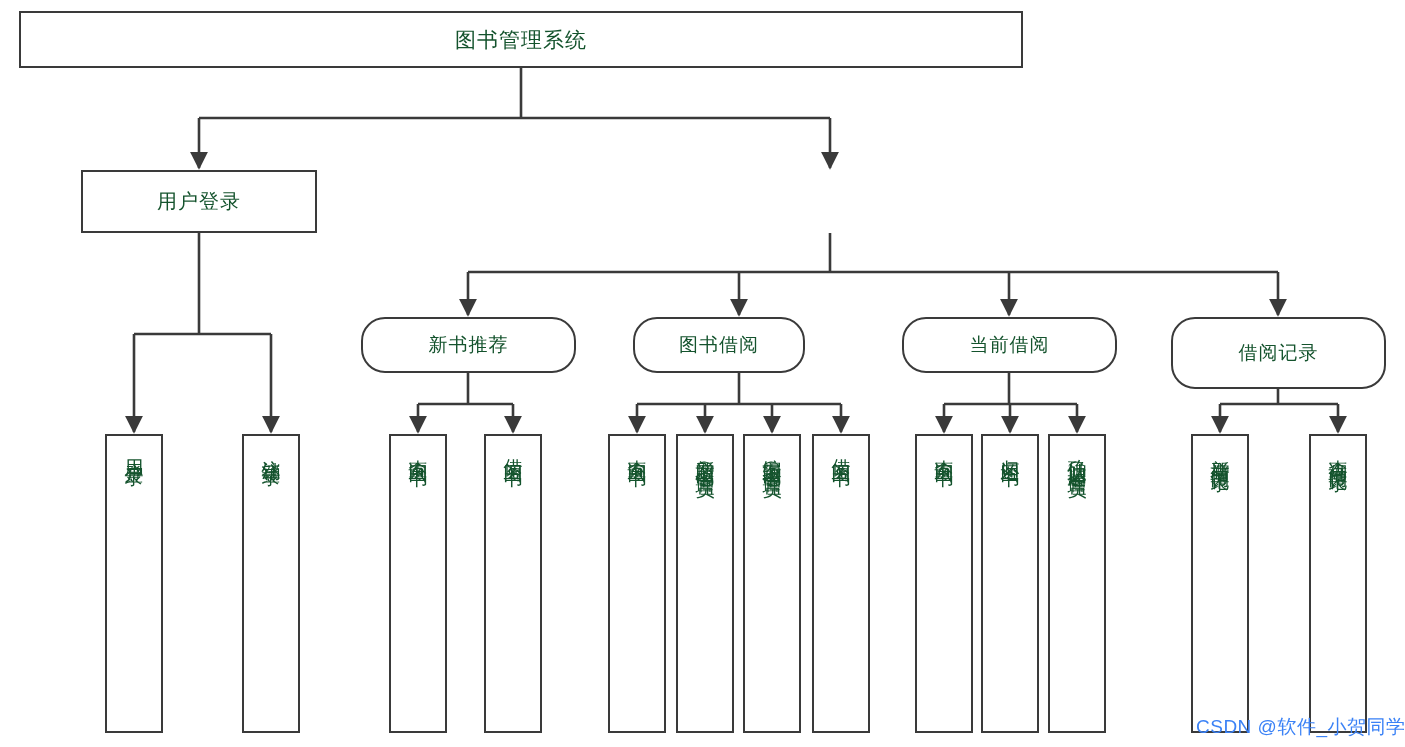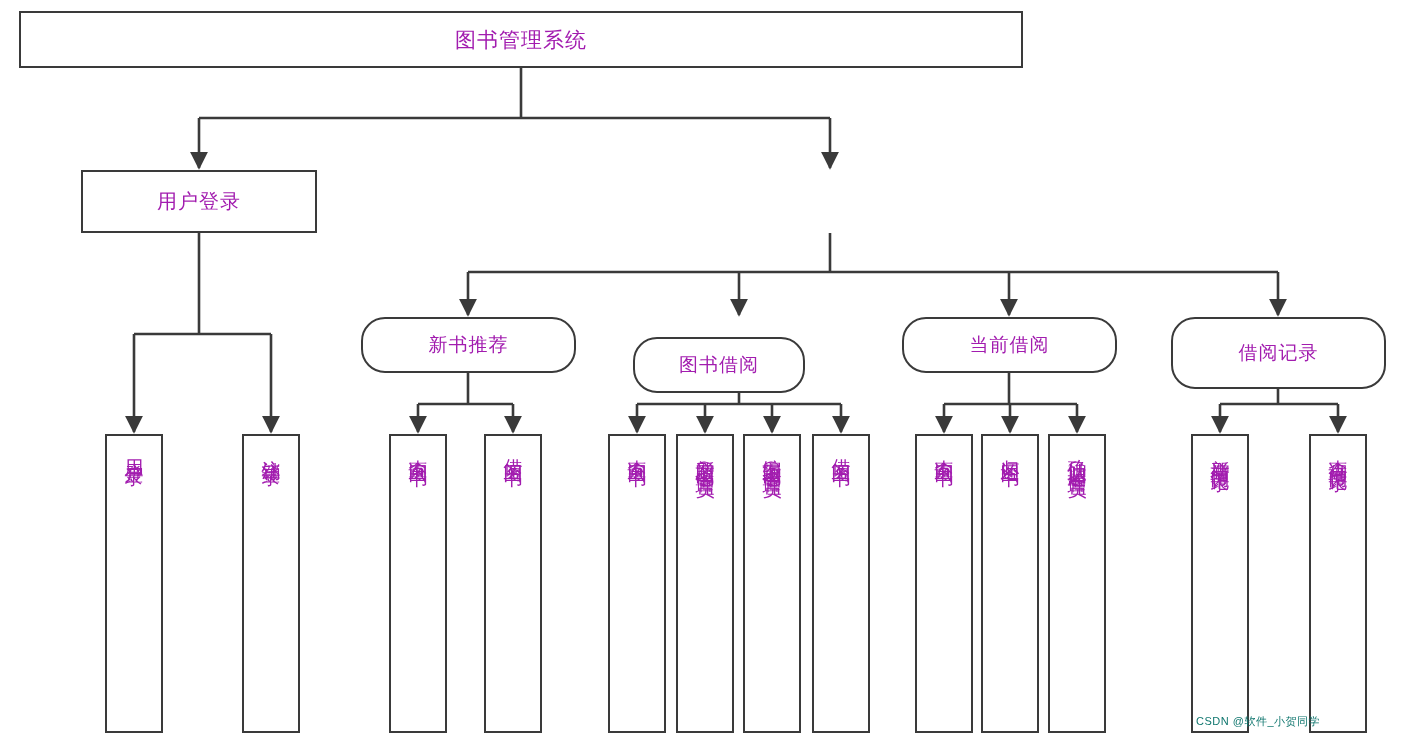--- a/index.html
+++ b/index.html
@@ -27,21 +27,21 @@
     pointer-events: none;
   }
   .node {
     position: absolute;
     box-sizing: border-box;
     background: #ffffff;
     border: 2px solid #3a3a3a;
     display: flex;
     align-items: center;
     justify-content: center;
-    color: #a21caf;
+    color: #14532d;
     z-index: 2;
   }
   .node.root {
     font-size: 21px;
     letter-spacing: 1px;
   }
   .node.level1 {
     font-size: 20px;
     letter-spacing: 1px;
   }
@@ -61,22 +61,22 @@
     text-orientation: upright;
     letter-spacing: 3px;
     line-height: 1.05;
     white-space: nowrap;
     text-align: start;
   }
   .watermark {
     position: absolute;
     left: 1196px;
     top: 714px;
-    font-size: 11px;
-    color: #0f766e;
+    font-size: 19px;
+    color: #3b82f6;
     letter-spacing: 0.5px;
     white-space: nowrap;
     z-index: 5;
   }
 </style>
 </head>
 <body>
 
 <div id="canvas">
 
@@ -135,21 +135,21 @@
     <span>图书管理系统</span>
   </div>
 
   <div class="node level1" style="left:81px; top:170px; width:236px; height:63px;">
     <span>用户登录</span>
   </div>
 
   <div class="node level2" style="left:361px; top:317px; width:215px; height:56px;">
     <span>新书推荐</span>
   </div>
-  <div class="node level2" style="left:633px; top:317px; width:172px; height:56px;margin-top:20px;">
+  <div class="node level2" style="left:633px; top:317px; width:172px; height:56px;">
     <span>图书借阅</span>
   </div>
   <div class="node level2" style="left:902px; top:317px; width:215px; height:56px;">
     <span>当前借阅</span>
   </div>
   <div class="node level2" style="left:1171px; top:317px; width:215px; height:72px;">
     <span>借阅记录</span>
   </div>
 
   <div class="node leaf" style="left:105px; top:434px; width:58px; height:299px;">

